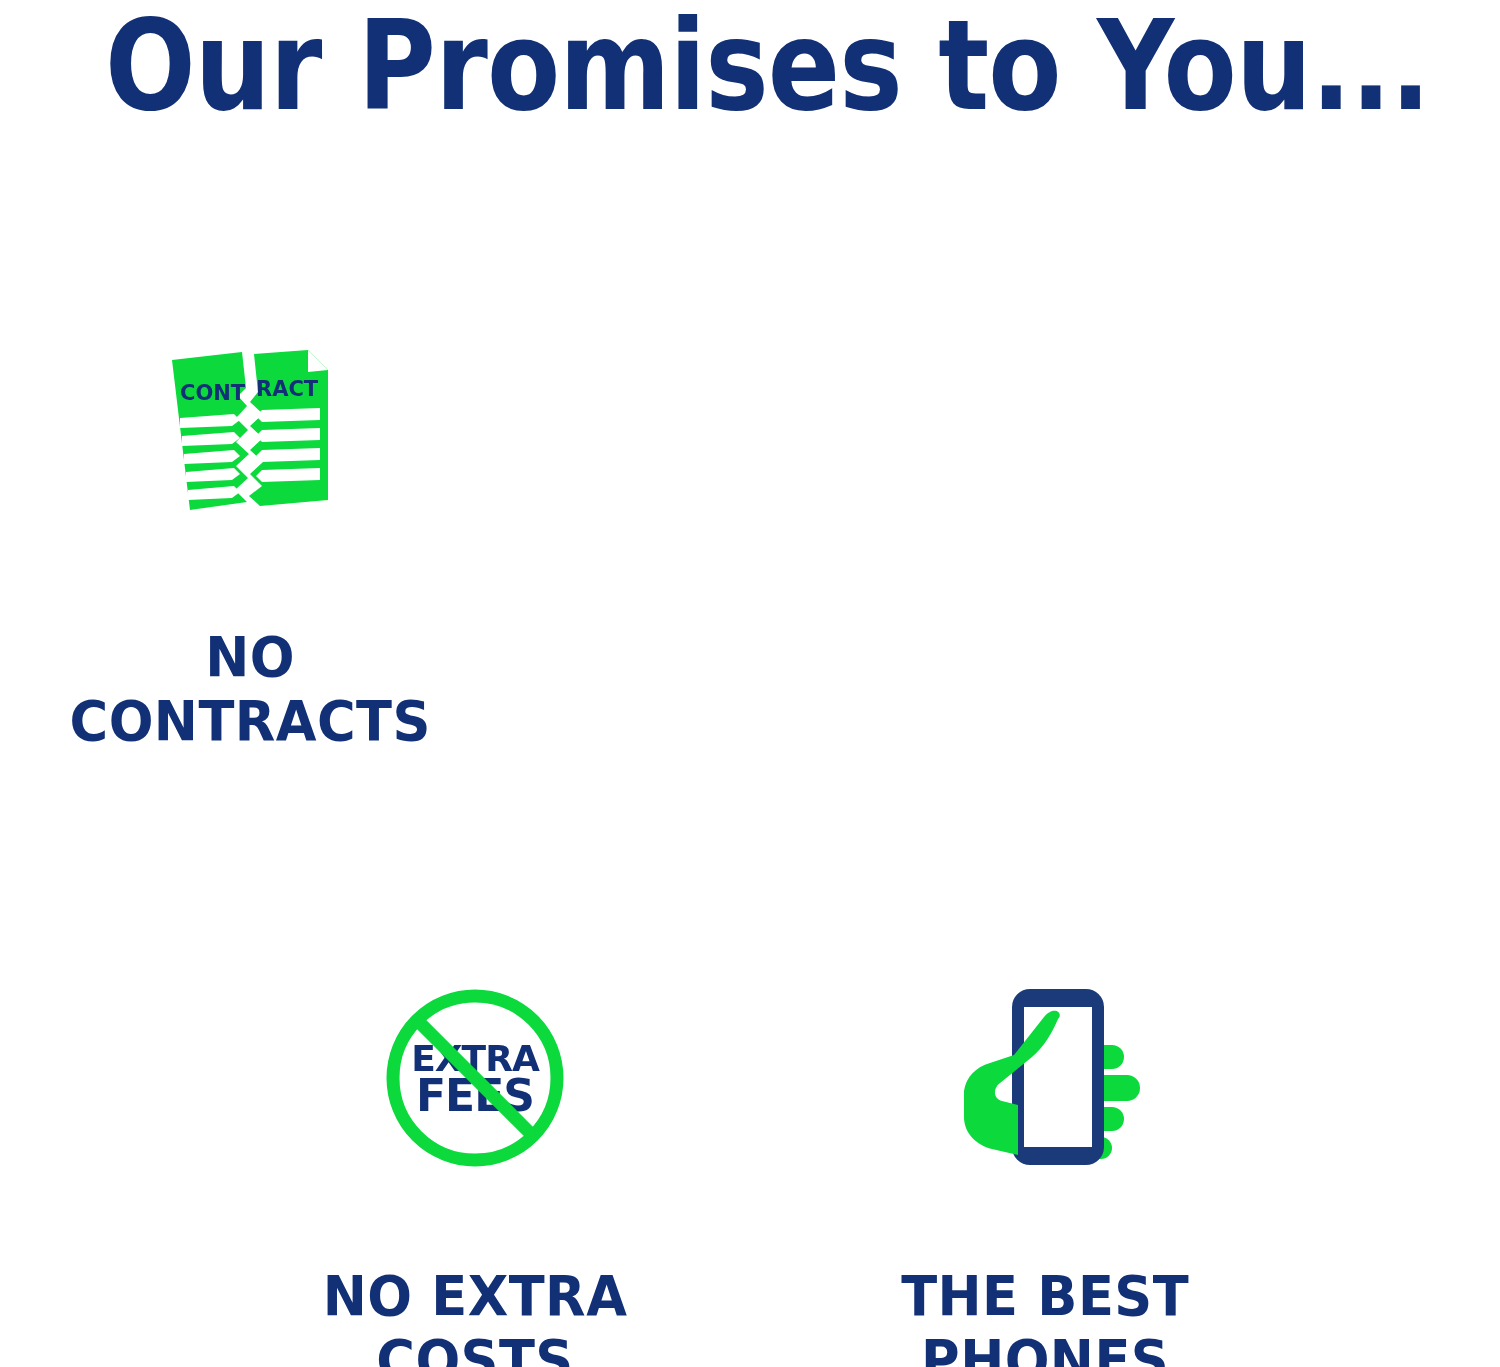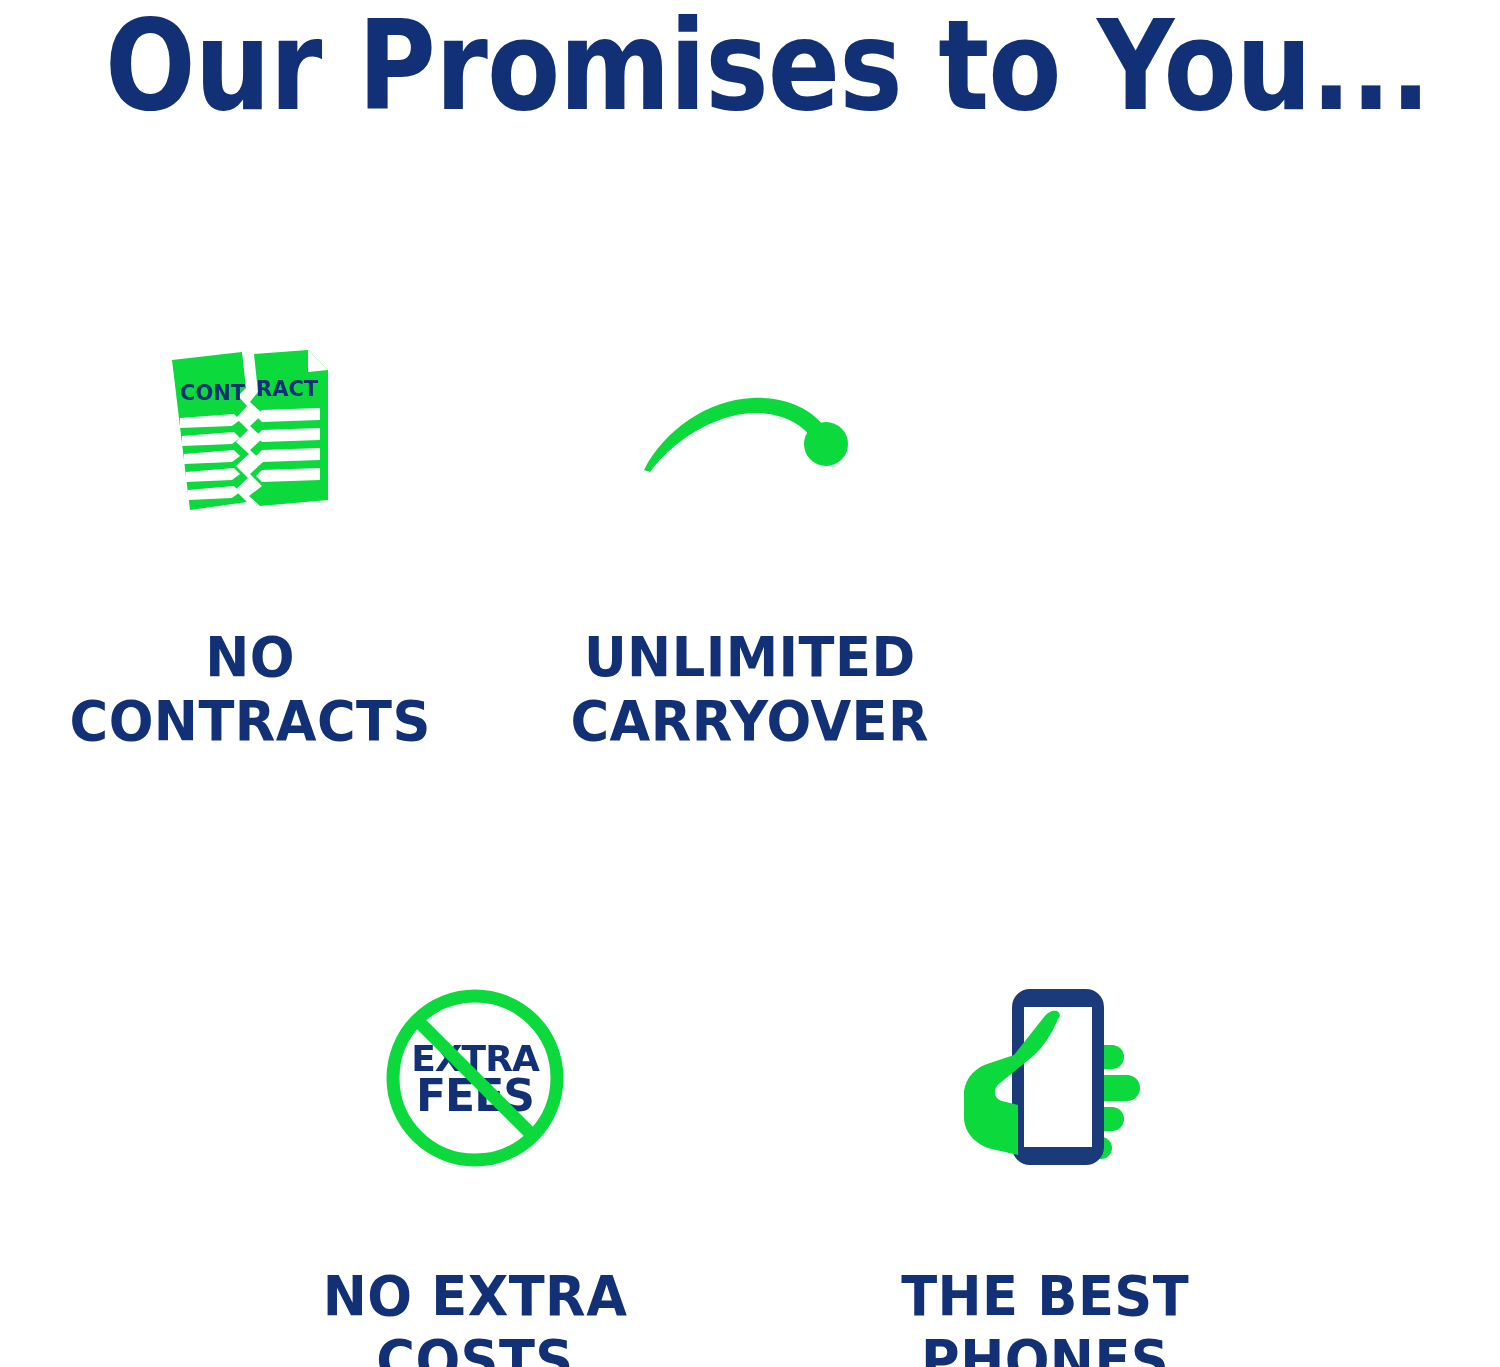--- a/index.html
+++ b/index.html
@@ -122,39 +122,20 @@
           <text x="106" y="48" font-family="DejaVu Sans, sans-serif" font-size="21" font-weight="bold" fill="#123076">RACT</text>
         </svg>
       </div>
       <div class="promise-label">
         <span>NO</span>
         <span class="l2">CONTRACTS</span>
       </div>
     </div>
 
 
-    <div class="promise">
-      <div class="icon-slot">
-        <svg width="240" height="130" viewBox="0 0 240 130">
-
-          <path fill="#0bd93c" d="M14,92
-            C 34,52 78,22 122,20
-            C 160,18 186,34 198,54
-            L 184,62
-            C 172,46 152,34 122,35
-            C 84,37 44,62 20,94 Z"></path>
-
-          <circle cx="196" cy="66" r="22" fill="#0bd93c"></circle>
-        </svg>
-      </div>
-      <div class="promise-label">
-        <span>UNLIMITED</span>
-        <span class="l2">CARRYOVER</span>
-      </div>
-    </div>
 
   </div>
 
   <div class="row row-bottom">
 
     <div class="promise">
       <div class="icon-slot">
         <svg width="190" height="190" viewBox="0 0 190 190">
 
           <text x="95" y="88" text-anchor="middle" font-family="DejaVu Sans, sans-serif" font-size="36" font-weight="bold" fill="#123076" letter-spacing="-1">EXTRA</text>

